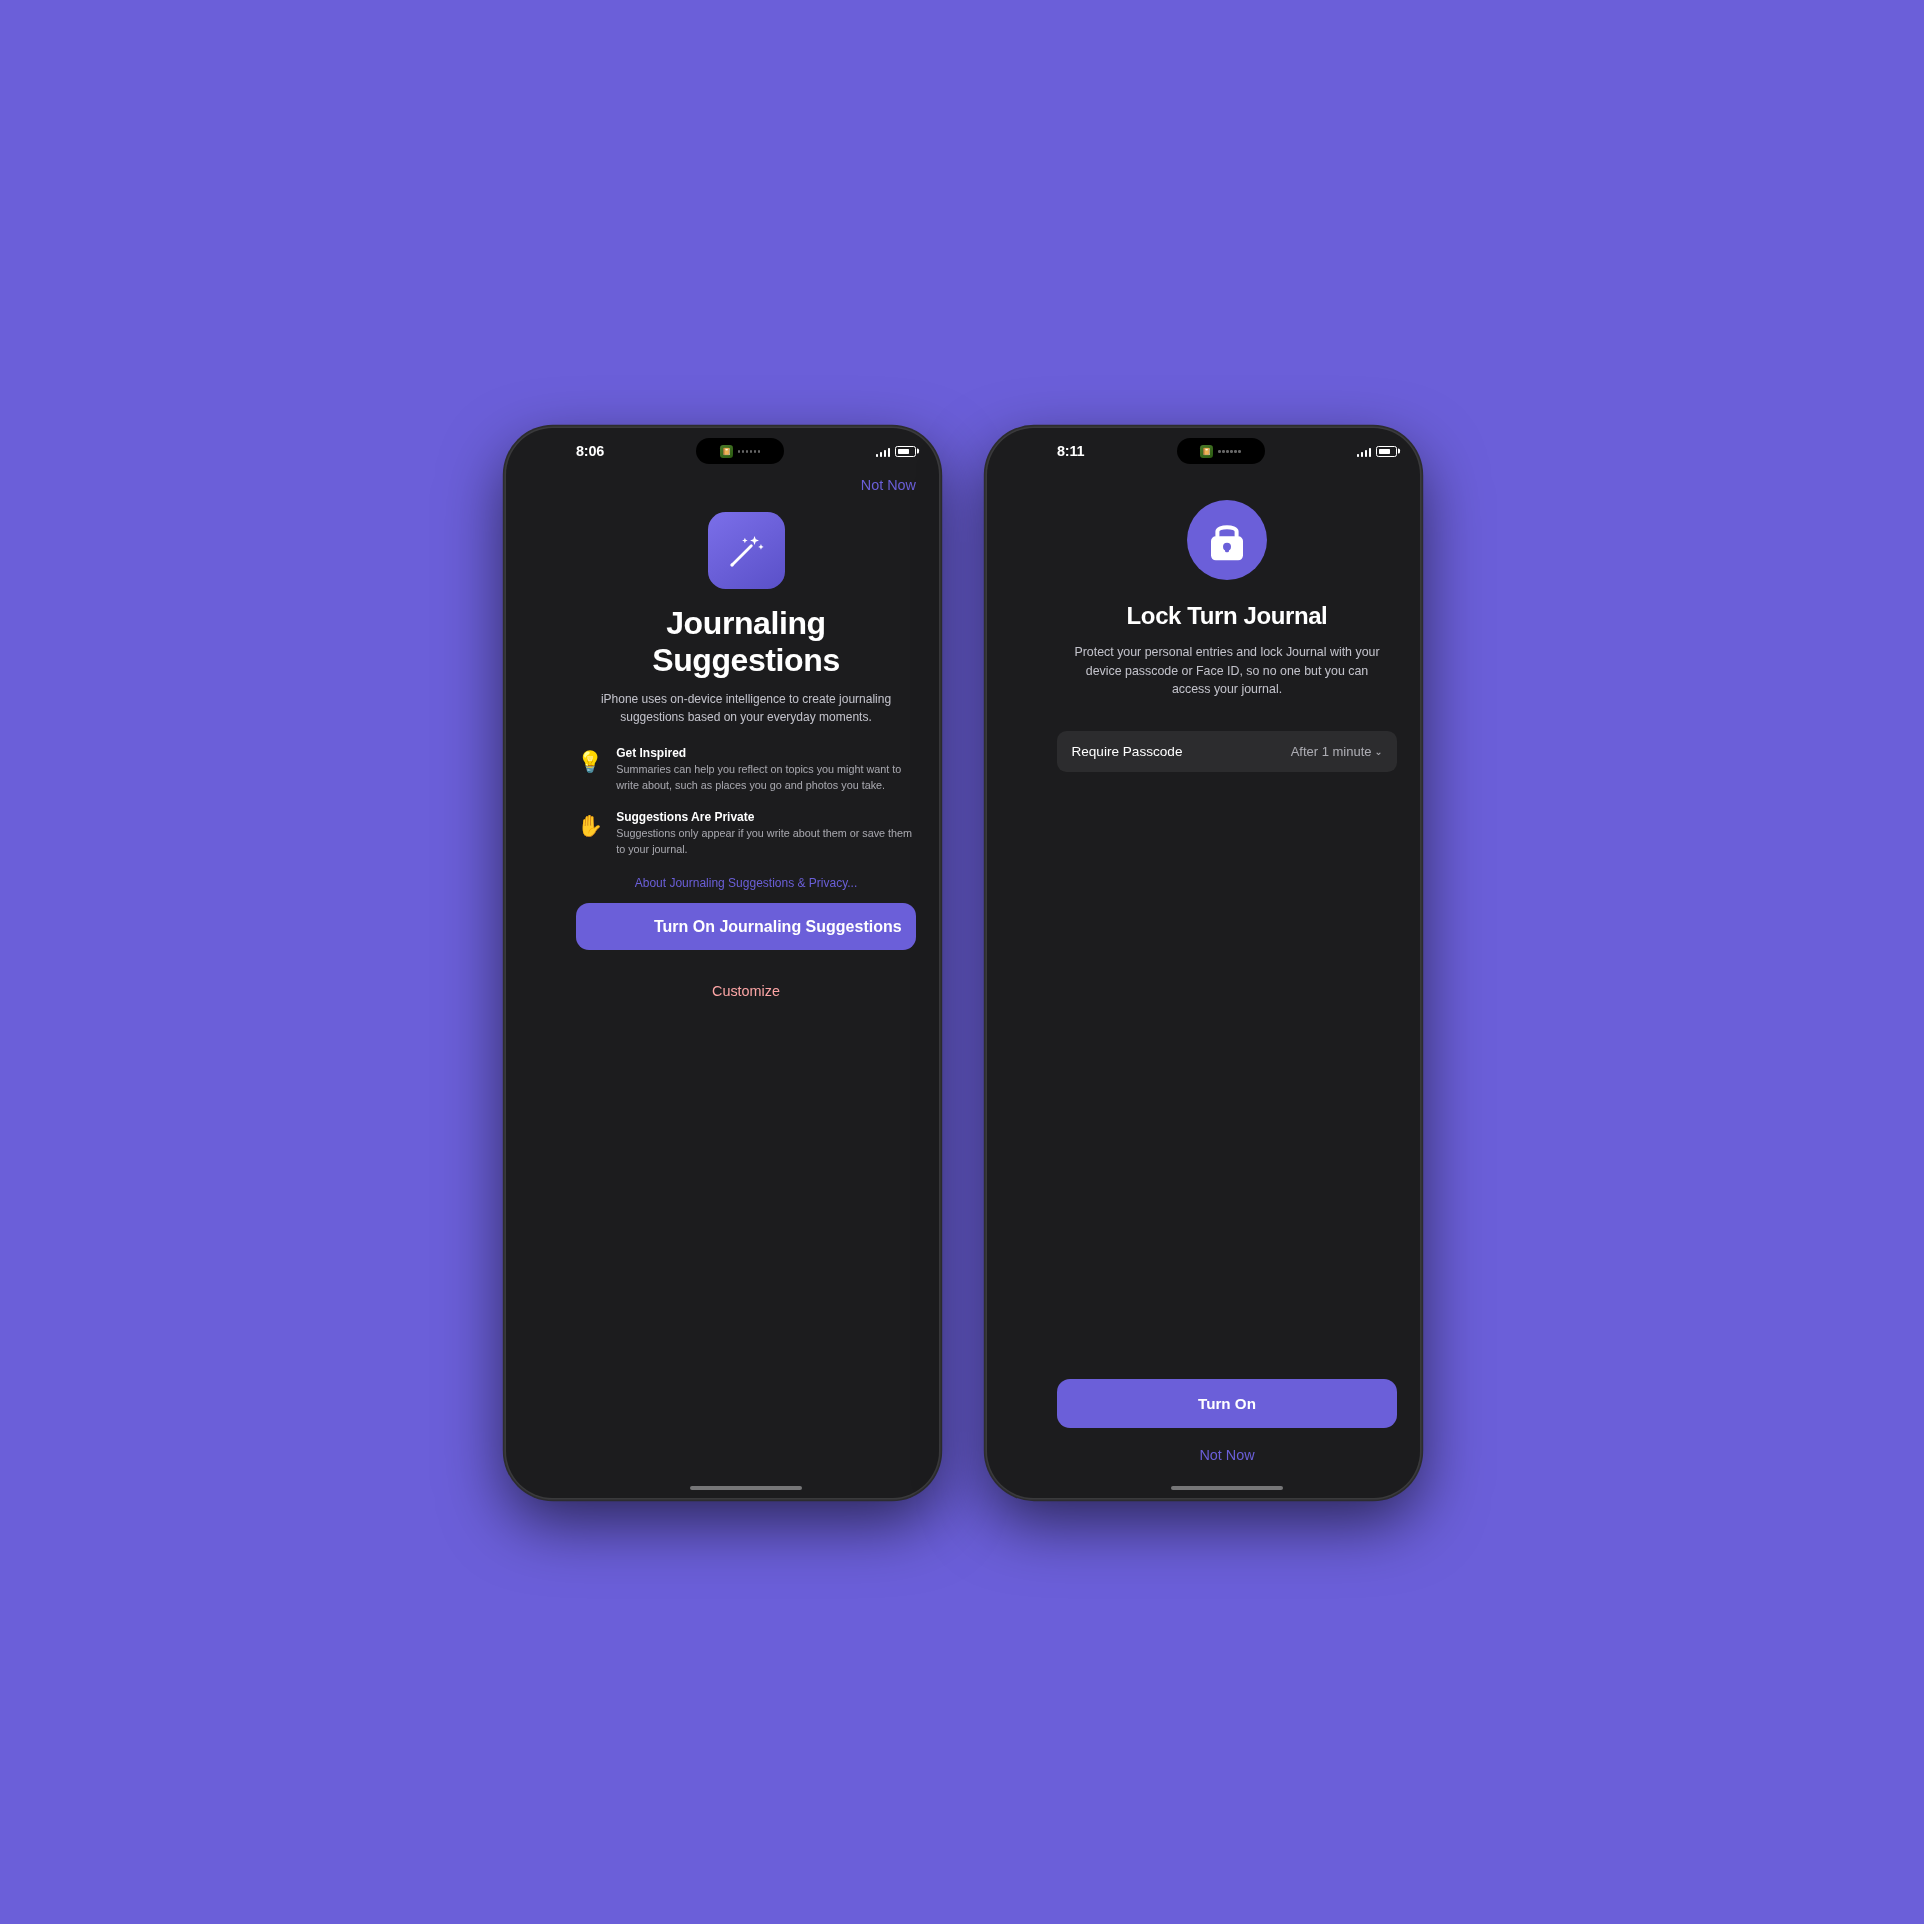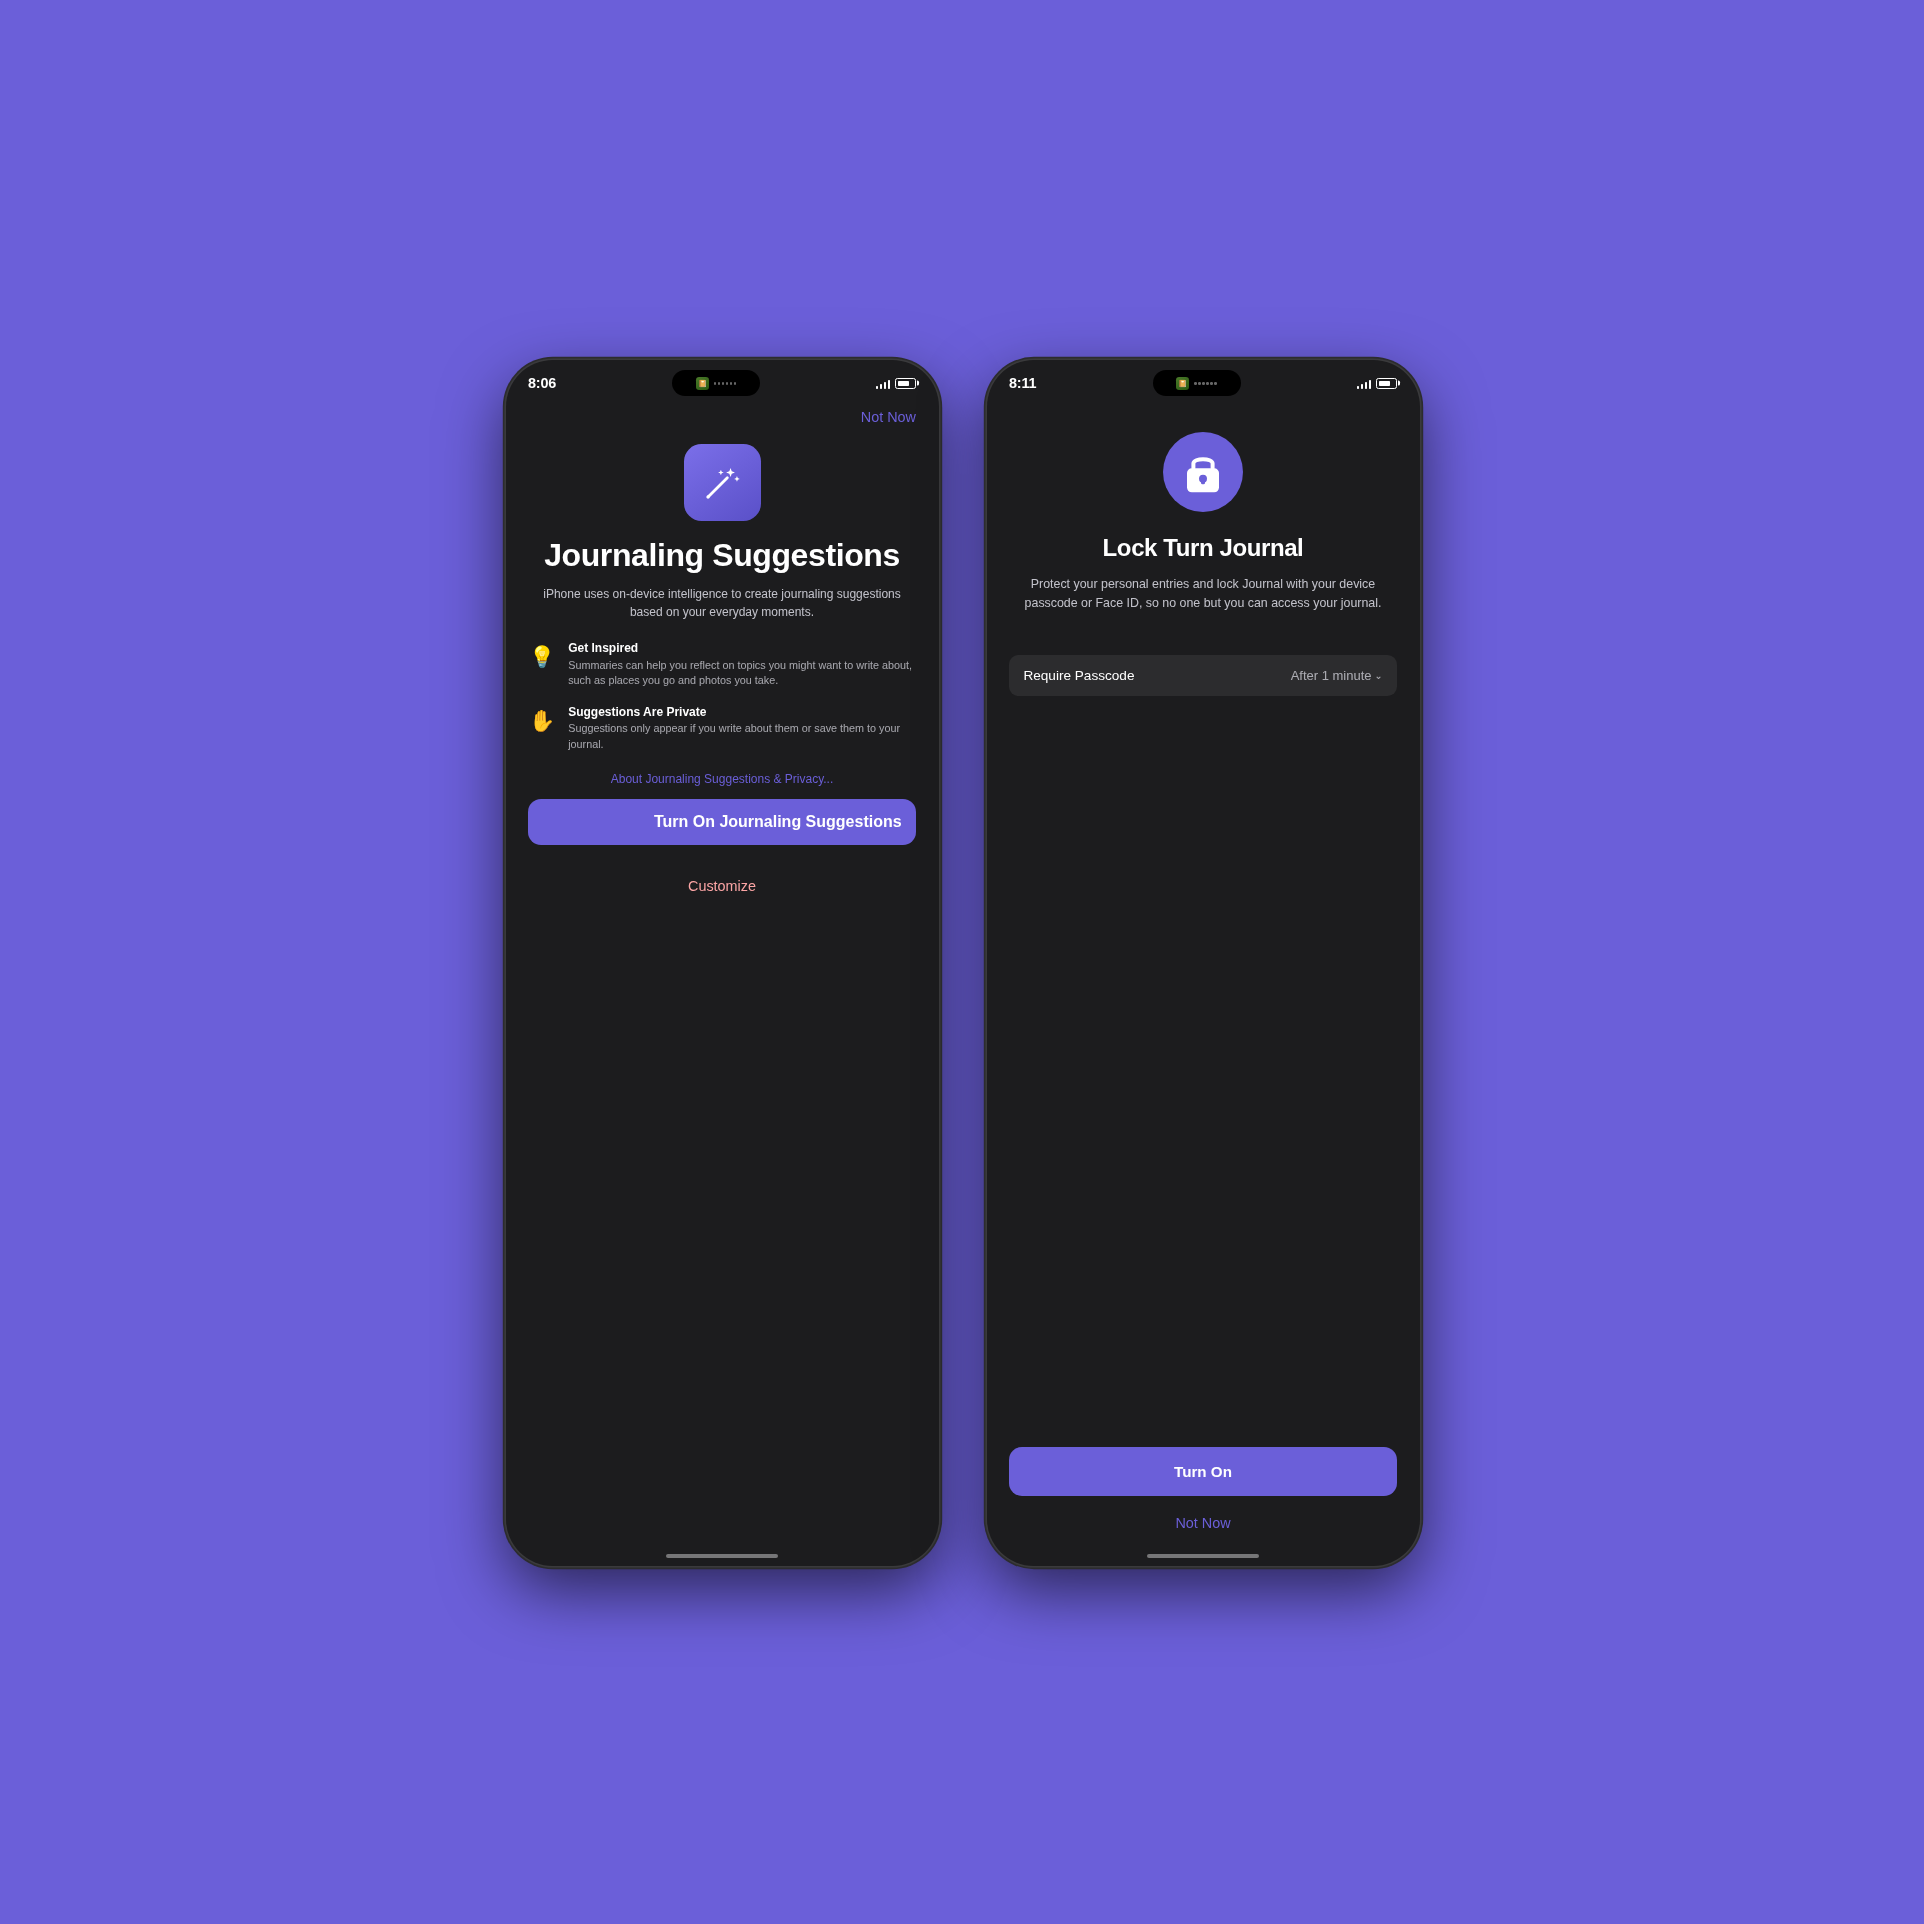--- a/index.html
+++ b/index.html
@@ -10,31 +10,32 @@
       background-color: #6B5FD9;
       display: flex;
       align-items: center;
       justify-content: center;
       gap: 48px;
       font-family: -apple-system, 'SF Pro Display', 'Helvetica Neue', Arial, sans-serif;
     }
 
     .phone {
       width: 433px;
-      height: 1206px;
+      height: 1070px;
       background: #1C1C1E;
       border-radius: 47px;
       position: relative;
       box-shadow:
         0 0 0 1.6px #3A3A3C,
         0 0 0 3.2px #2C2C2E,
         0 24px 64px rgba(0,0,0,0.6);
       overflow: hidden;
       display: flex;
       flex-direction: column;
+      padding-left: 48px;
     }
 
     
     .phone::before {
       content: '';
       position: absolute;
       left: -4.8px;
       top: 144px;
       width: 4.8px;
       height: 56px;
@@ -317,21 +318,21 @@
       color: #FFFFFF;
       letter-spacing: -0.4px;
       margin-bottom: 13px;
     }
 
     .lock-subtitle {
       text-align: center;
       font-size: 12.4px;
       color: #EBEBF5CC;
       line-height: 1.5;
-      margin-bottom: 43px;
+      margin-bottom: 32px;
       padding: 0 8px;
     }
 
     .passcode-row {
       background: #2C2C2E;
       border-radius: 9.6px;
       padding: 13px 14.4px;
       display: flex;
       align-items: center;
       justify-content: space-between;

